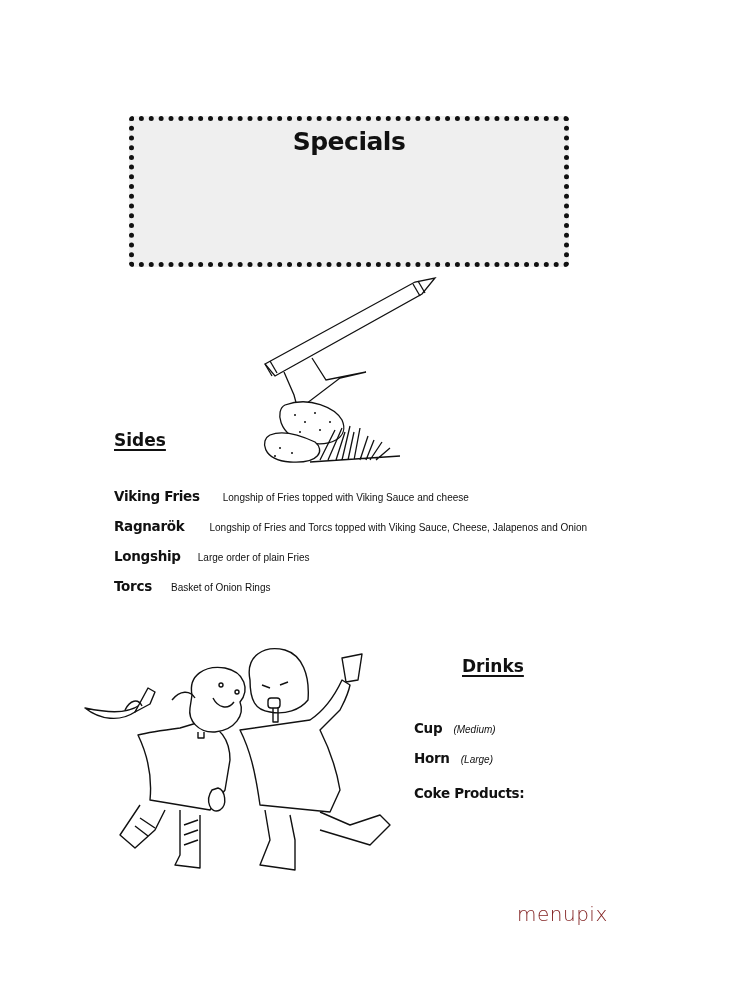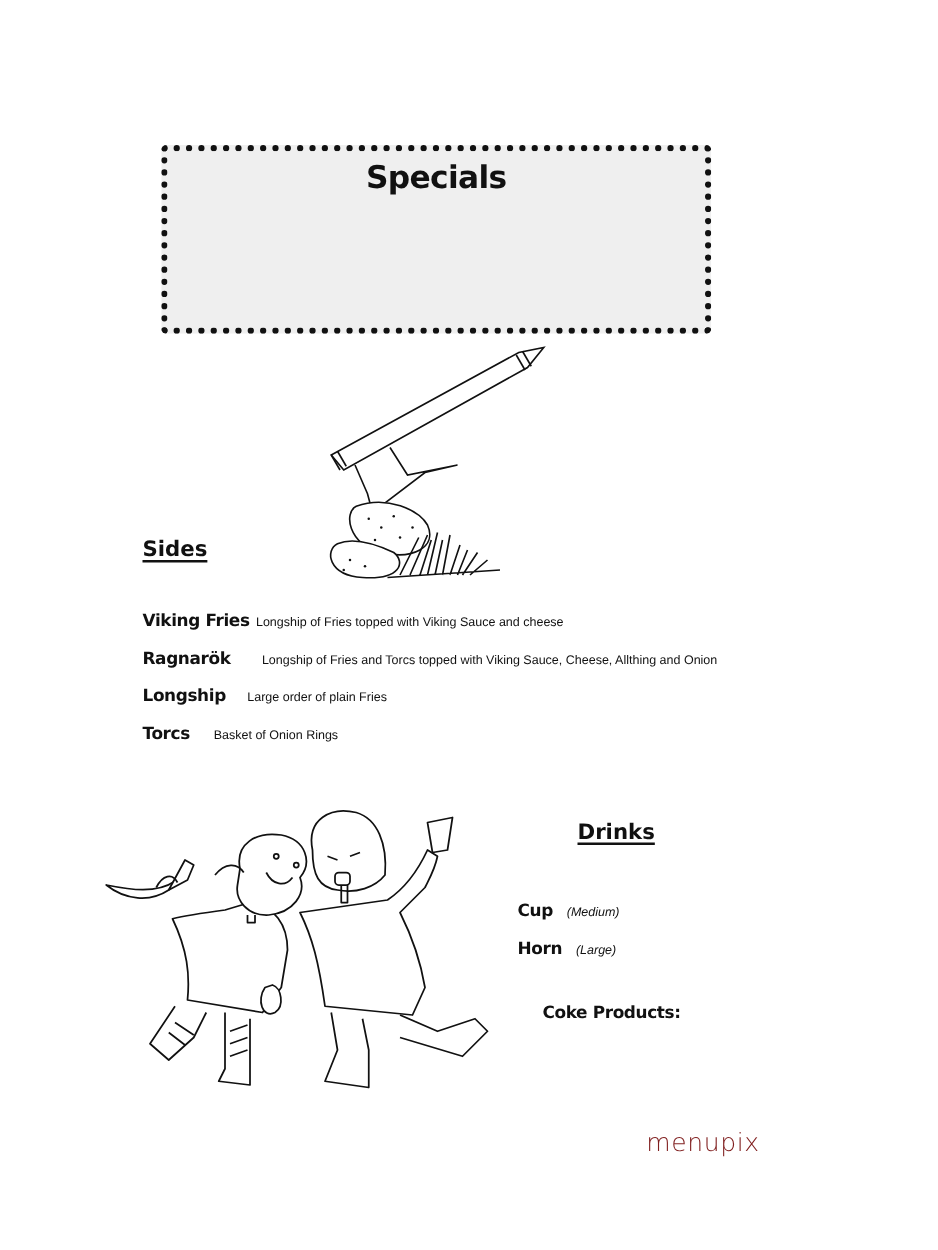--- a/index.html
+++ b/index.html
@@ -60,25 +60,25 @@
       <circle cx="25" cy="186" r="1"></circle>
   </g>
 
   <path d="M70 190 L85 160 M78 190 L92 158 M86 190 L95 162 M92 190 L100 156 M98 190 L104 162 M104 190 L110 158 M110 190 L118 166 M116 190 L124 170 M120 190 L132 172 M126 190 L140 178 M60 192 L150 186"></path>
 </svg>
 
 <div class="abs section-head" style="left:114px; top:430px;">Sides</div>
 
 <div class="side-row" style="top:486px;">
   <span class="item-name">Viking Fries</span>
-  <span class="item-desc" style="">Longship of Fries topped with Viking Sauce and cheese</span>
+  <span class="item-desc" style="margin-left:18px;">Longship of Fries topped with Viking Sauce and cheese</span>
 </div>
 <div class="side-row" style="top:516px;">
   <span class="item-name">Ragnarök</span>
-  <span class="item-desc" style="margin-left:20px;">Longship of Fries and Torcs topped with  Viking Sauce, Cheese, Allthing and Onion</span>
+  <span class="item-desc" style="margin-left:20px;">Longship of Fries and Torcs topped with  Viking Sauce, Cheese, Jalapenos and Onion</span>
 </div>
 <div class="side-row" style="top:546px;">
   <span class="item-name">Longship</span>
   <span class="item-desc" style="margin-left:12px;">Large order of plain Fries</span>
 </div>
 <div class="side-row" style="top:576px;">
   <span class="item-name">Torcs</span>
   <span class="item-desc" style="margin-left:14px;">Basket of Onion Rings</span>
 </div>
 
@@ -119,17 +119,17 @@
 <div class="abs section-head" style="left:414px; top:656px;margin-left:48px;">Drinks</div>
 
 <div class="drink-row" style="top:718px;">
   <span class="item-name">Cup</span>
   <span class="drink-note">(Medium)</span>
 </div>
 <div class="drink-row" style="top:748px;">
   <span class="item-name">Horn</span>
   <span class="drink-note">(Large)</span>
 </div>
-<div class="drink-row" style="top:799px;margin-left:20px;">
+<div class="drink-row" style="top:783px;">
   <span class="item-name">Coke Products:</span>
 </div>
 
 <div class="abs watermark">menupix</div>
 
 </body></html>

